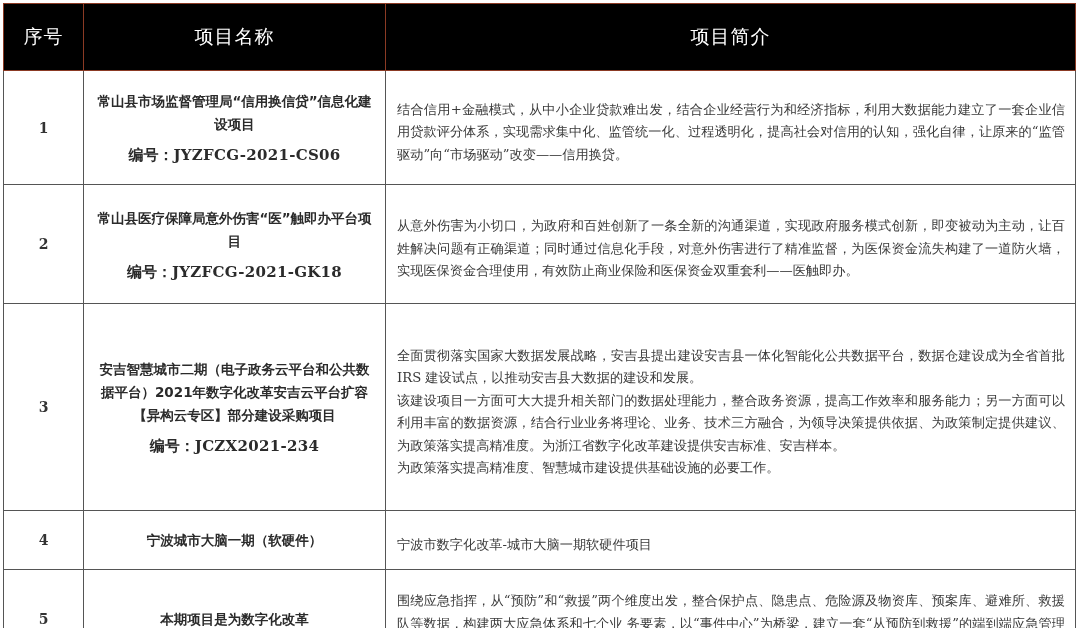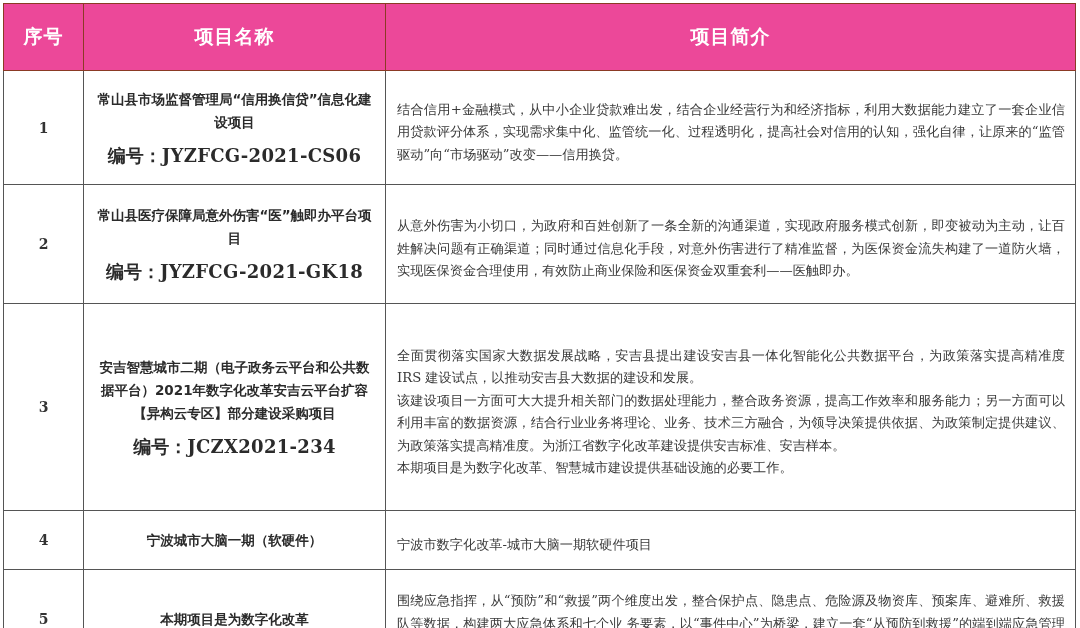--- a/index.html
+++ b/index.html
@@ -21,24 +21,24 @@
     top: 3px;
     width: 1073px;
     border-collapse: collapse;
     table-layout: fixed;
   }
   .tbl th, .tbl td {
     border: 1.5px solid #555555;
     padding: 0;
   }
   .tbl thead th {
-    background: #ec4899;
+    background: #000000;
     color: #ffffff;
     font-family: "DejaVu Sans", "Liberation Sans", sans-serif;
-    font-weight: bold;
+    font-weight: normal;
     font-size: 19px;
     height: 66px;
     text-align: center;
     vertical-align: middle;
     border-color: #8b3a24;
     letter-spacing: 1px;
   }
   .col-no { width: 80px; }
   .col-name { width: 302px; }
   .col-desc { width: auto; }
@@ -60,21 +60,21 @@
     font-family: "DejaVu Sans", "Liberation Sans", sans-serif;
     font-weight: bold;
     font-size: 13.5px;
     line-height: 23px;
     color: #2b2b2b;
   }
   .name-code {
     margin-top: 10px;
     font-family: "DejaVu Sans", "Liberation Sans", sans-serif;
     font-weight: bold;
-    font-size: 18px;
+    font-size: 15px;
     color: #2b2b2b;
   }
   .name-code .code-val {
     font-family: "DejaVu Serif", "Liberation Serif", serif;
     font-weight: bold;
     letter-spacing: 0.3px;
   }
   td.desc {
     vertical-align: middle;
     padding: 10px 10px 0 11px;
@@ -131,23 +131,23 @@
         <p>从意外伤害为小切口，为政府和百姓创新了一条全新的沟通渠道，实现政府服务模式创新，即变被动为主动，让百姓解决问题有正确渠道；同时通过信息化手段，对意外伤害进行了精准监督，为医保资金流失构建了一道防火墙，实现医保资金合理使用，有效防止商业保险和医保资金双重套利——医触即办。</p>
       </td>
     </tr>
     <tr class="r3">
       <td class="no">3</td>
       <td class="name">
         <div class="name-title">安吉智慧城市二期（电子政务云平台和公共数据平台）2021年数字化改革安吉云平台扩容【异构云专区】部分建设采购项目</div>
         <div class="name-code"><span>编号：</span><span class="code-val">JCZX2021-234</span></div>
       </td>
       <td class="desc">
-        <p>全面贯彻落实国家大数据发展战略，安吉县提出建设安吉县一体化智能化公共数据平台，为政策落实提高精准度 IRS 建设试点，以推动安吉县大数据的建设和发展。</p>
+        <p>全面贯彻落实国家大数据发展战略，安吉县提出建设安吉县一体化智能化公共数据平台，数据仓建设成为全省首批 IRS 建设试点，以推动安吉县大数据的建设和发展。</p>
         <p>该建设项目一方面可大大提升相关部门的数据处理能力，整合政务资源，提高工作效率和服务能力；另一方面可以利用丰富的数据资源，结合行业业务将理论、业务、技术三方融合，为领导决策提供依据、为政策制定提供建议、为政策落实提高精准度。为浙江省数字化改革建设提供安吉标准、安吉样本。</p>
-        <p>本期项目是为数字化改革、智慧城市建设提供基础设施的必要工作。</p>
+        <p>为政策落实提高精准度、智慧城市建设提供基础设施的必要工作。</p>
       </td>
     </tr>
     <tr class="r4">
       <td class="no">4</td>
       <td class="name">
         <div class="name-title">宁波城市大脑一期（软硬件）</div>
       </td>
       <td class="desc">
         <p>宁波市数字化改革-城市大脑一期软硬件项目</p>
       </td>

